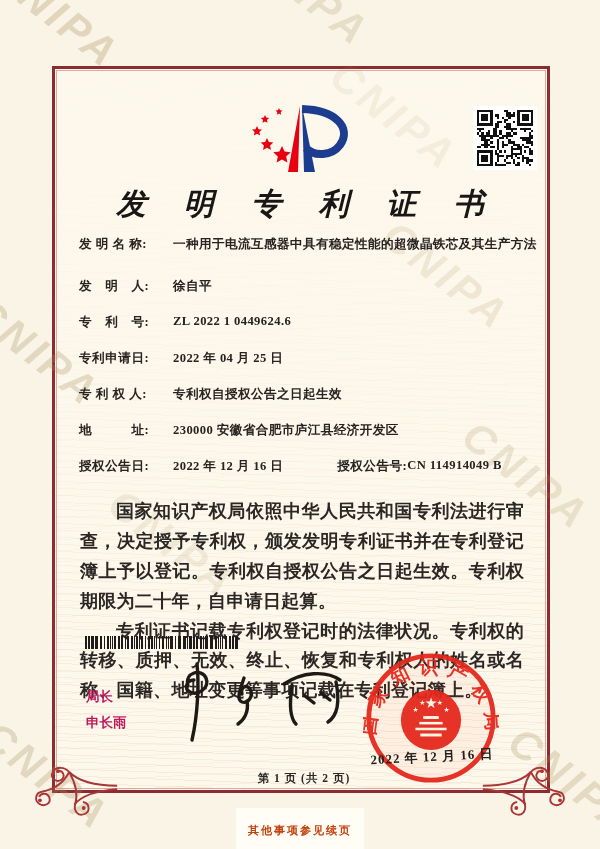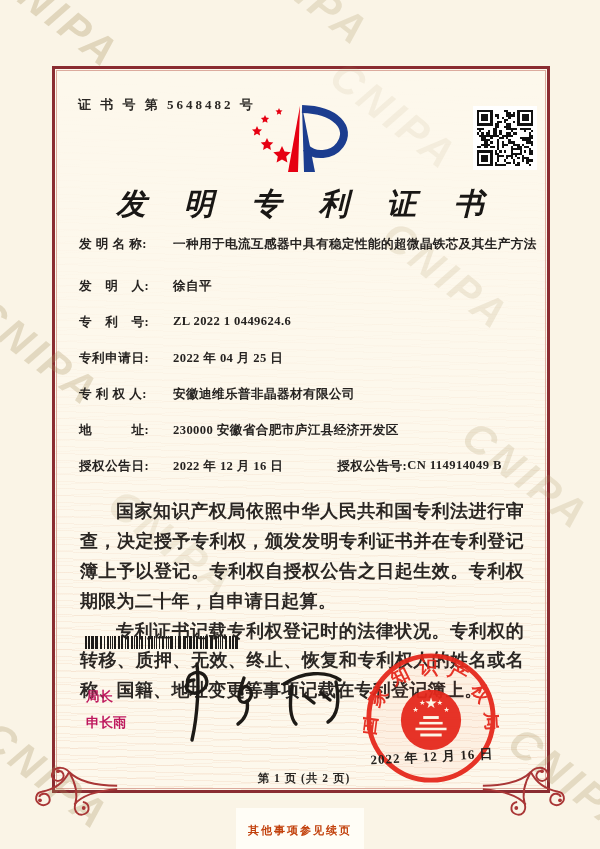--- a/index.html
+++ b/index.html
@@ -103,21 +103,20 @@
       <span class="wm" style="left: 372px; top: 252px; opacity: 0.16;">CNIPA</span>
       <span class="wm" style="left: 98px; top: 520px; opacity: 0.14;">CNIPA</span>
       <span class="wm" style="left: 452px; top: 452px; opacity: 0.2;">CNIPA</span>
       <span class="wm" style="left: -28px; top: 752px; opacity: 0.28;">CNIPA</span>
       <span class="wm" style="left: 498px; top: 758px; opacity: 0.26;">CNIPA</span>
       <span class="wm" style="left: 320px; top: 92px; opacity: 0.1;">CNIPA</span>
     </div>
 
   <div class="content">
 
-    <div class="cert-number">证 书 号 第 5648482 号</div>
 
     <svg class="logo" viewBox="0 0 128 74">
 
       <path d="M66,7 C100,8 116,26 104,43 C96,54 78,55 70,46" fill="none" stroke="#1c3d8f" stroke-width="8"></path>
 
       <polygon points="64,4 52,70 62,70" fill="#e60012"></polygon>
 
       <polygon points="66,4 68,70 79,70" fill="#1c3d8f"></polygon>
 
       <g fill="#e60012">
@@ -356,21 +355,21 @@
         <div class="field-row">
           <span class="f-label">专　利　号:</span>
           <span class="f-value">ZL 2022 1 0449624.6</span>
         </div>
         <div class="field-row">
           <span class="f-label">专利申请日:</span>
           <span class="f-value">2022 年 04 月 25 日</span>
         </div>
         <div class="field-row">
           <span class="f-label">专 利 权 人:</span>
-          <span class="f-value">安徽迪维乐普非晶器材有限公司</span>
+          <span class="f-value">专利权自授权公告之日起生效</span>
         </div>
         <div class="field-row">
           <span class="f-label">地　　　址:</span>
           <span class="f-value">230000  安徽省合肥市庐江县经济开发区</span>
         </div>
         <div class="field-row">
           <span class="f-label">授权公告日:</span>
           <span class="f-value">2022 年 12 月 16 日</span>
           <span class="f-label f-label2">授权公告号:</span>
           <span class="f-value">CN 114914049 B</span>

